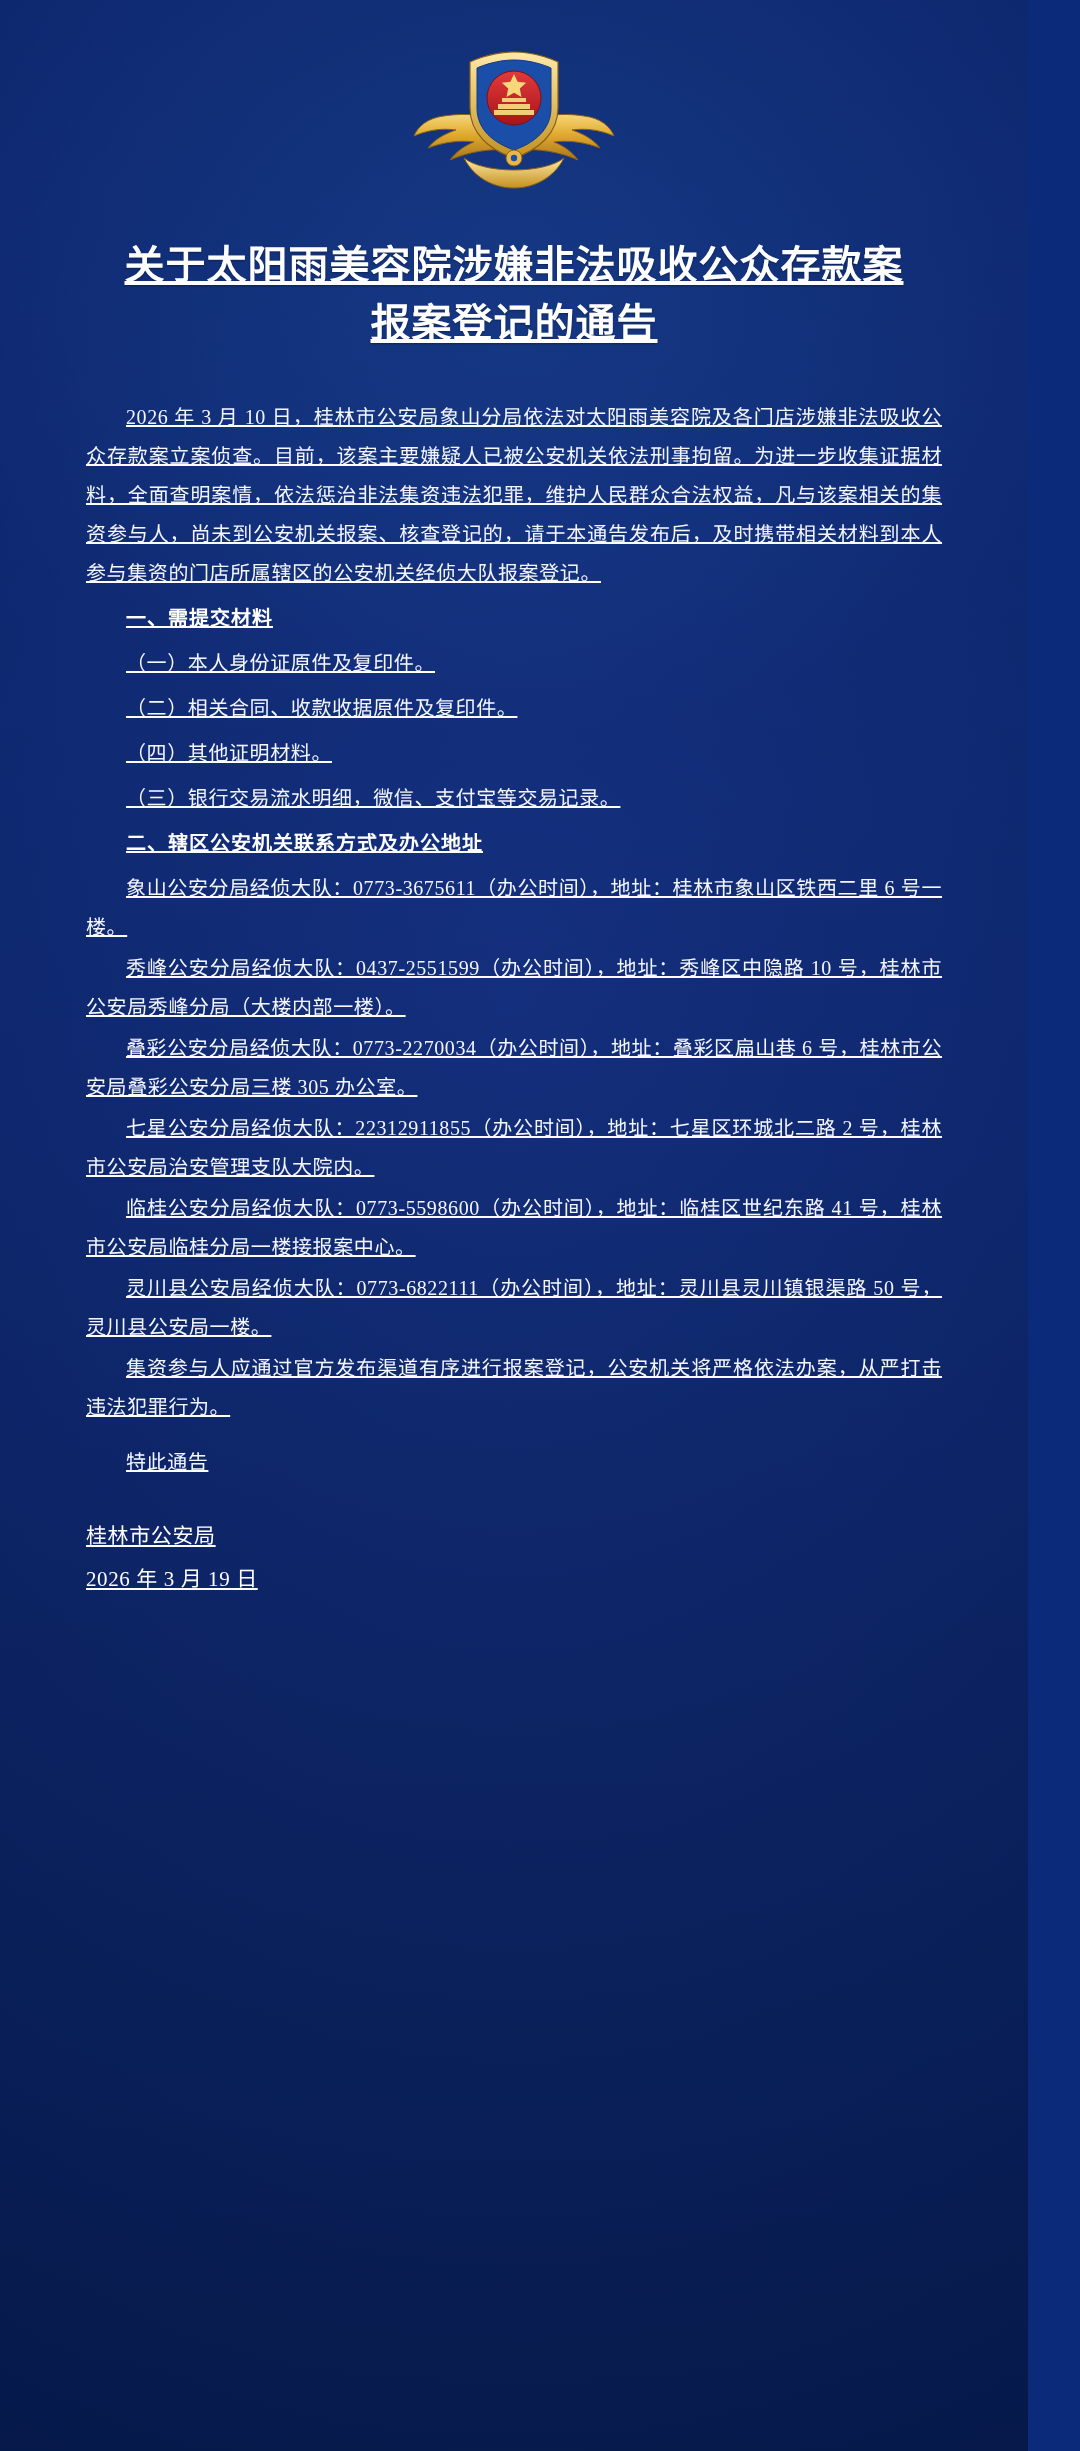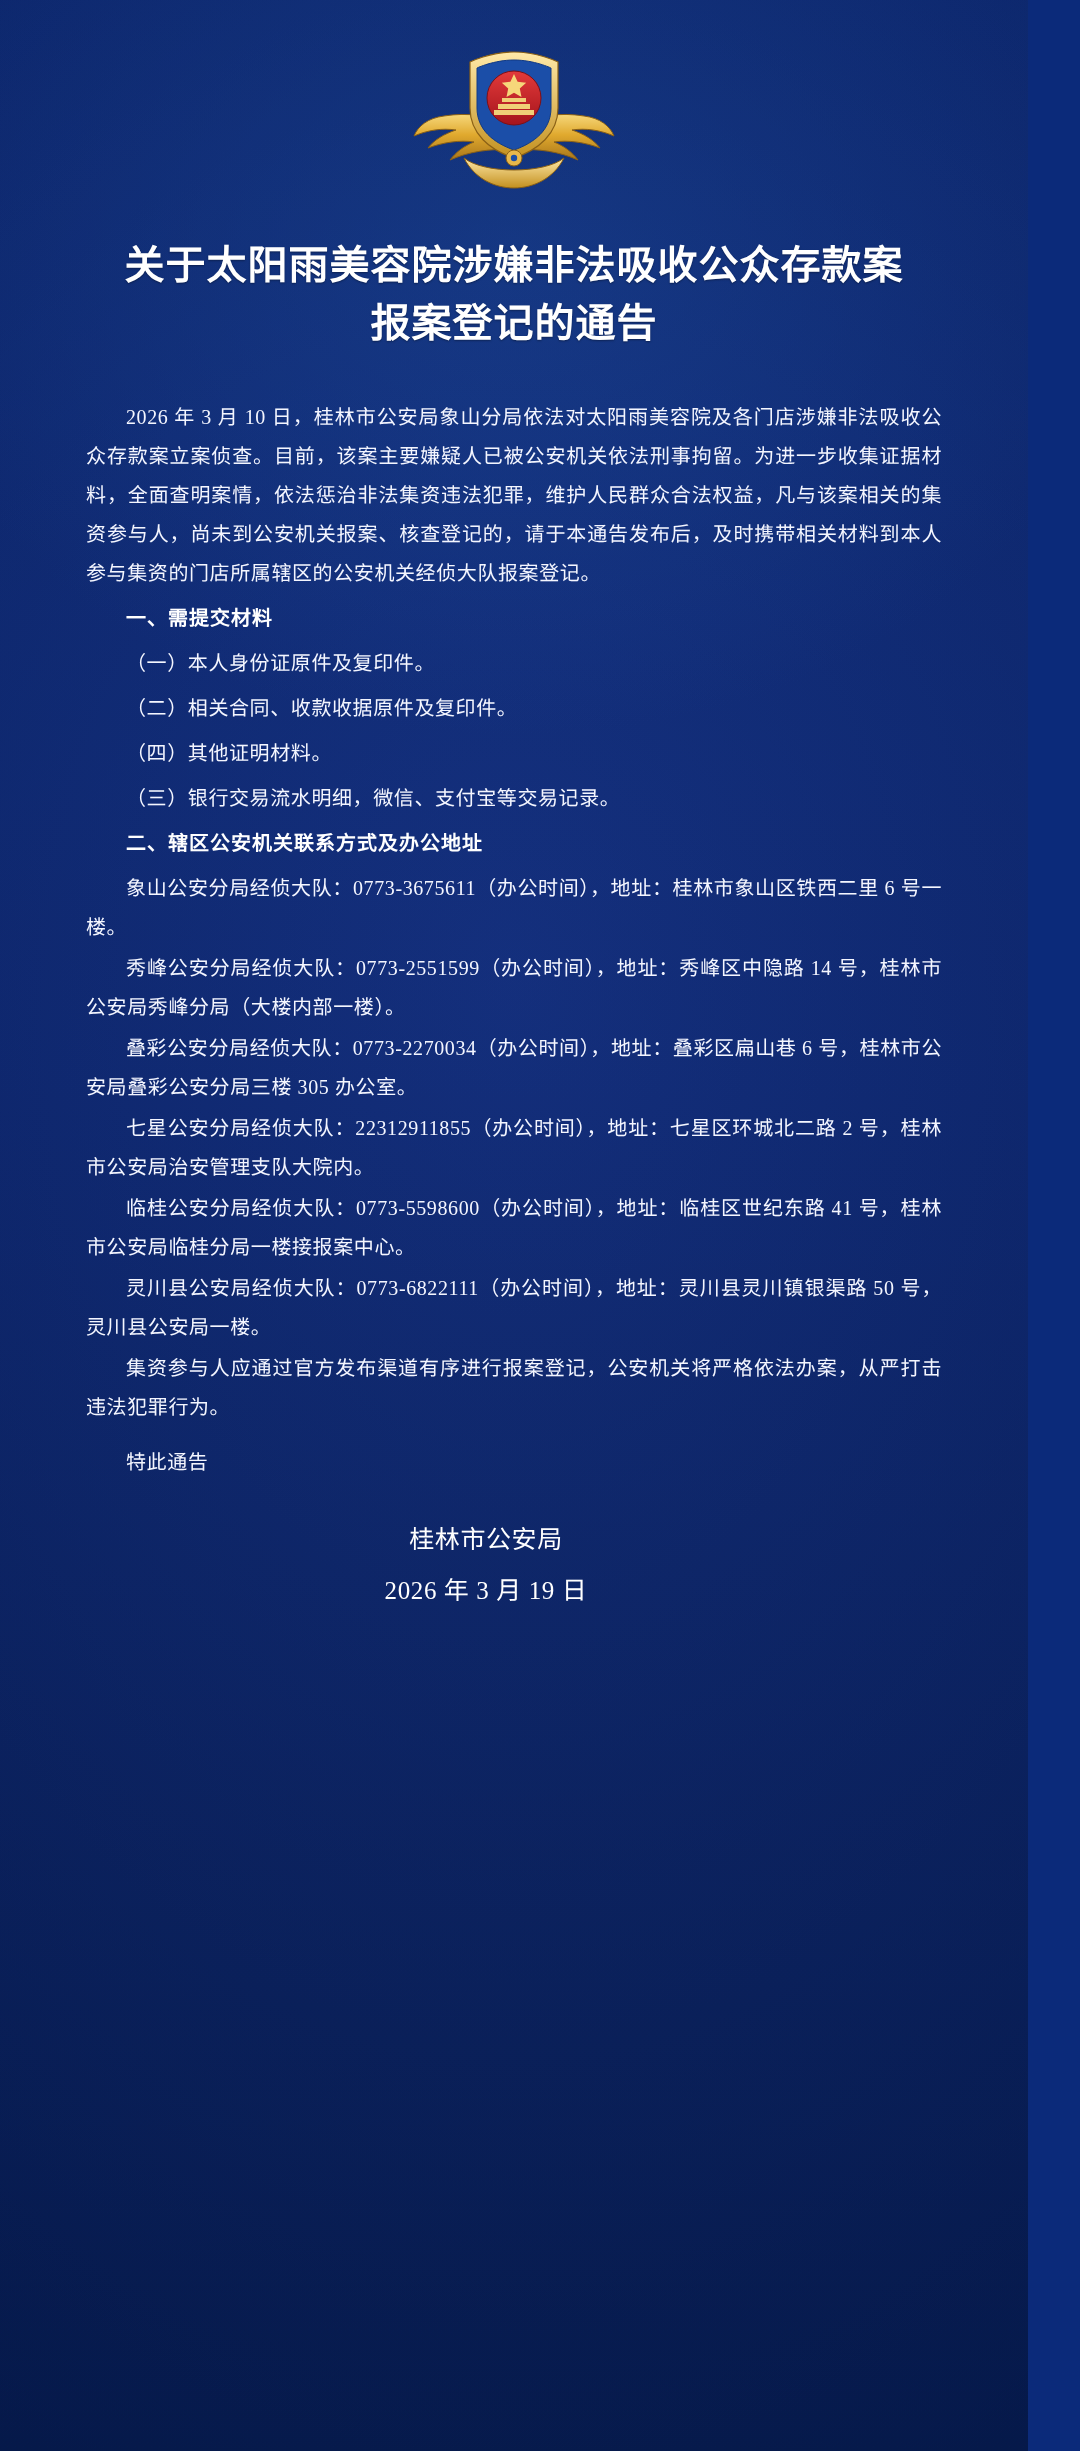--- a/index.html
+++ b/index.html
@@ -18,20 +18,21 @@
   .page {
     position: relative;
     width: 1028px;
     min-height: 2451px;
     box-sizing: border-box;
     background:
       radial-gradient(ellipse 900px 700px at 50% 10%, #12398f 0%, rgba(18,57,143,0) 70%),
       linear-gradient(180deg, #0d2d82 0%, #0a2676 45%, #07205f 100%);
     padding: 0 0 43px 0;
     overflow: hidden;
+    text-decoration: underline;
   }
   
   .page::after {
     content: "";
     position: absolute;
     inset: 0;
     pointer-events: none;
     background: radial-gradient(ellipse 1200px 1600px at 50% 40%, rgba(255,255,255,0.04) 0%, rgba(0,0,0,0.22) 100%);
   }
   .emblem-wrap {
@@ -87,22 +88,22 @@
     color: #ffffff;
     margin-top: 4px;
     letter-spacing: 1px;
   }
   .item { text-indent: 2em; }
   .block { text-indent: 2em; margin-bottom: 2px; }
   .sign {
     position: relative;
     z-index: 2;
     margin: 34px 86px 0 86px;
-    text-align: center;
-    font-size: 25px;
+    text-align: left;
+    font-size: 21px;
     line-height: 1.95;
     letter-spacing: 0.6px;
     padding-right: 56px;
   }
   .sign div { margin-bottom: 2px; }
   .gap-sm { height: 10px; }
 </style>
 </head>
 <body>
 
@@ -162,21 +163,21 @@
     <p class="indent2">2026 年 3 月 10 日，桂林市公安局象山分局依法对太阳雨美容院及各门店涉嫌非法吸收公众存款案立案侦查。目前，该案主要嫌疑人已被公安机关依法刑事拘留。为进一步收集证据材料，全面查明案情，依法惩治非法集资违法犯罪，维护人民群众合法权益，凡与该案相关的集资参与人，尚未到公安机关报案、核查登记的，请于本通告发布后，及时携带相关材料到本人参与集资的门店所属辖区的公安机关经侦大队报案登记。</p>
 
     <p class="section-head">一、需提交材料</p>
     <p class="item">（一）本人身份证原件及复印件。</p>
     <p class="item">（二）相关合同、收款收据原件及复印件。</p>
     <p class="item">（四）其他证明材料。</p>
     <p class="item">（三）银行交易流水明细，微信、支付宝等交易记录。</p>
 
     <p class="section-head">二、辖区公安机关联系方式及办公地址</p>
     <p class="block">象山公安分局经侦大队：0773-3675611（办公时间），地址：桂林市象山区铁西二里 6 号一楼。</p>
-    <p class="block">秀峰公安分局经侦大队：0773-2551599（办公时间），地址：秀峰区中隐路 14 号，桂林市公安局秀峰分局（大楼内部一楼）。</p>
+    <p class="block">秀峰公安分局经侦大队：0437-2551599（办公时间），地址：秀峰区中隐路 10 号，桂林市公安局秀峰分局（大楼内部一楼）。</p>
     <p class="block">叠彩公安分局经侦大队：0773-2270034（办公时间），地址：叠彩区扁山巷 6 号，桂林市公安局叠彩公安分局三楼 305 办公室。</p>
     <p class="block">七星公安分局经侦大队：22312911855（办公时间），地址：七星区环城北二路 2 号，桂林市公安局治安管理支队大院内。</p>
     <p class="block">临桂公安分局经侦大队：0773-5598600（办公时间），地址：临桂区世纪东路 41 号，桂林市公安局临桂分局一楼接报案中心。</p>
     <p class="block">灵川县公安局经侦大队：0773-6822111（办公时间），地址：灵川县灵川镇银渠路 50 号，灵川县公安局一楼。</p>
 
     <p class="indent2">集资参与人应通过官方发布渠道有序进行报案登记，公安机关将严格依法办案，从严打击违法犯罪行为。</p>
     <div class="gap-sm"></div>
     <p class="indent2">特此通告</p>
   </div>
 

